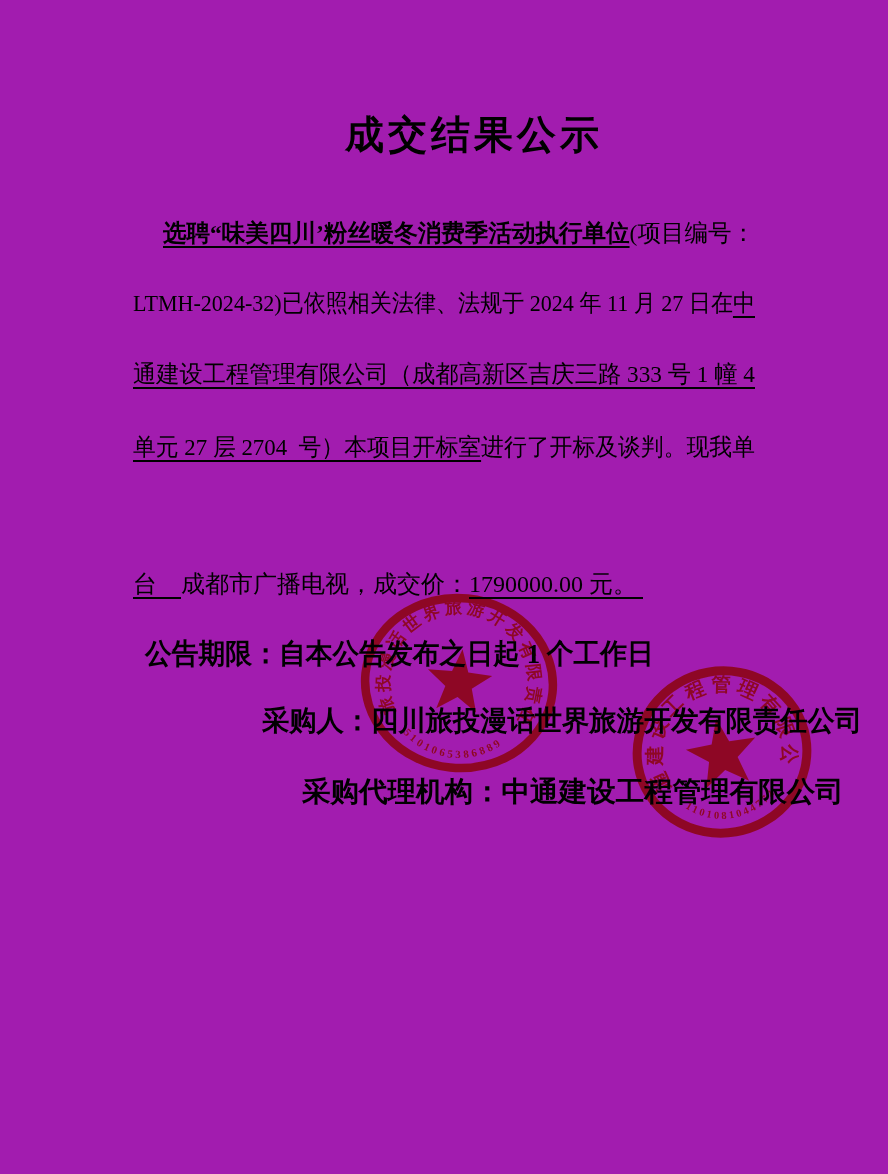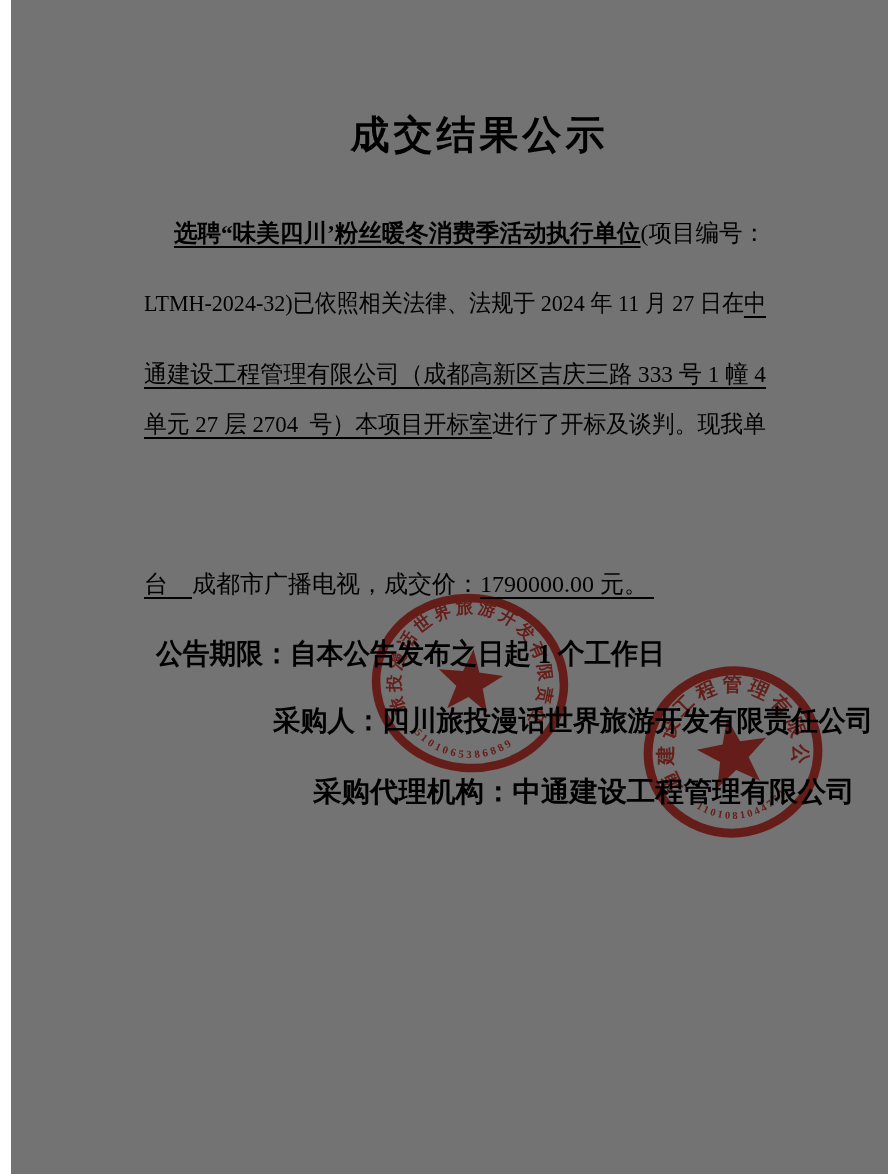--- a/index.html
+++ b/index.html
@@ -1,18 +1,18 @@
 <!DOCTYPE html>
 <html><head>
 <meta charset="utf-8">
 <style>
   html,body{margin:0;padding:0;background:#ffffff;}
   body{width:888px;height:1174px;position:relative;overflow:hidden;
        font-family:"Liberation Serif","DejaVu Serif",serif;color:#000;}
-  .page{position:absolute;inset:0;background:#737373;margin-left:11px;}
+  .page{position:absolute;inset:0;background:#a21caf;}
   .title{position:absolute;top:108px;left:0;right:0;margin:0;
          font-size:39px;font-weight:700;text-align:center;
          text-indent:60px;letter-spacing:4px;}
   .pline{position:absolute;left:133px;width:700px;height:34px;
          font-size:24px;line-height:34px;white-space:nowrap;}
   .pline.indent{left:163px;}
   .fit{display:inline-block;white-space:nowrap;transform-origin:left center;}
   .b{font-weight:700;}
   .u{text-decoration:underline;text-decoration-thickness:2px;
      text-underline-offset:5px;text-decoration-color:#000;}
@@ -32,21 +32,21 @@
   </div>
 
   <div class="pline" style="top:286px">
     <span class="fit" style="transform: scaleX(0.918929);"><span>LTMH-2024-32)已依照相关法律、法规于 2024 年 11 月 27 日在</span><span class="u">中</span></span>
   </div>
 
   <div class="pline" style="top:357px">
     <span class="fit" style="transform: scaleX(0.968847);"><span class="u">通建设工程管理有限公司（成都高新区吉庆三路 333 号 1 幢 4</span></span>
   </div>
 
-  <div class="pline" style="top:407px">
+  <div class="pline" style="top:430px">
     <span class="fit" style="transform: scaleX(0.95107);"><span class="u">单元 27 层 2704 &nbsp;号）本项目开标室</span><span>进行了开标及谈判。现我单</span></span>
   </div>
 
 
   <div class="pline" style="top:567px">
     <span class="fit"><span class="u">台　</span><span>成都市广播电视，成交价：</span><span class="u">1790000.00 元。&nbsp;</span></span>
   </div>
 
   <div class="sline" style="top:638px;left:145px">
     <span class="fit" style="transform: scaleX(0.956522);">公告期限：自本公告发布之日起 1 个工作日</span>

